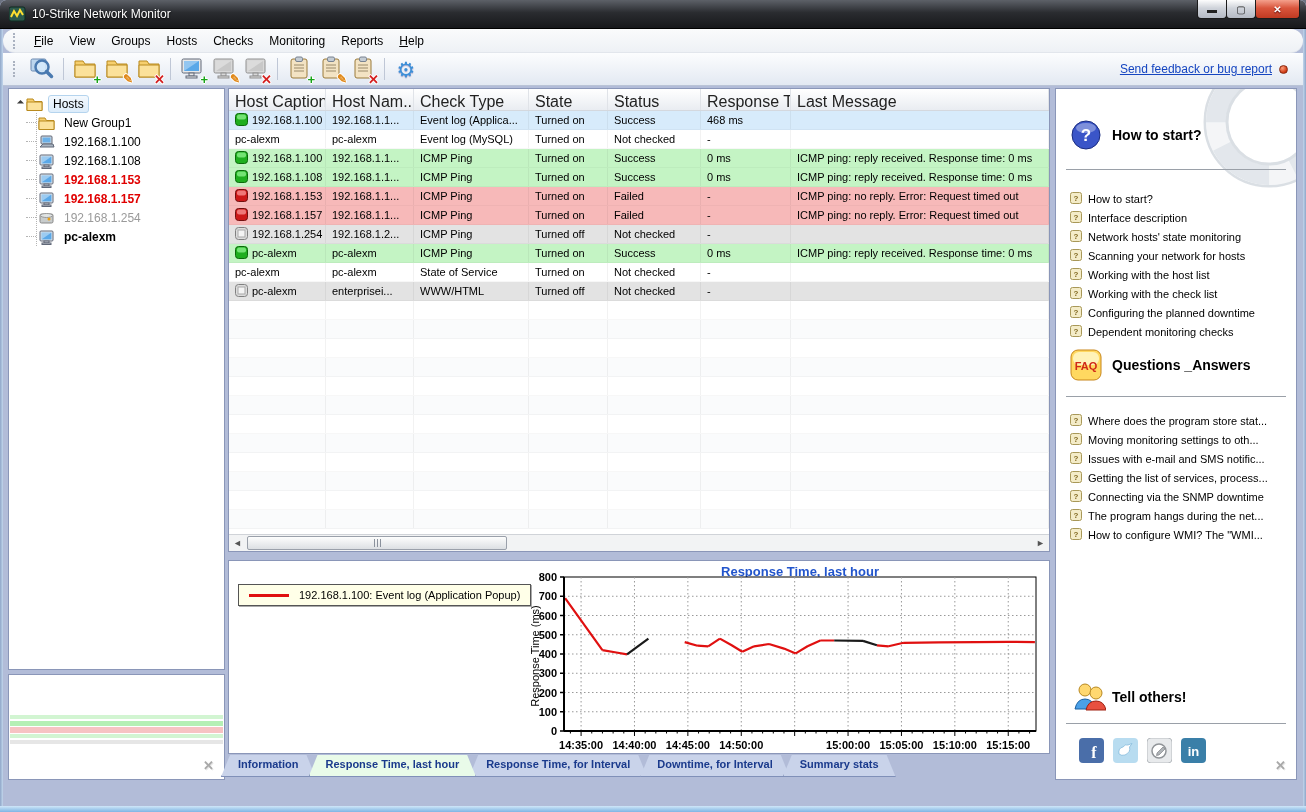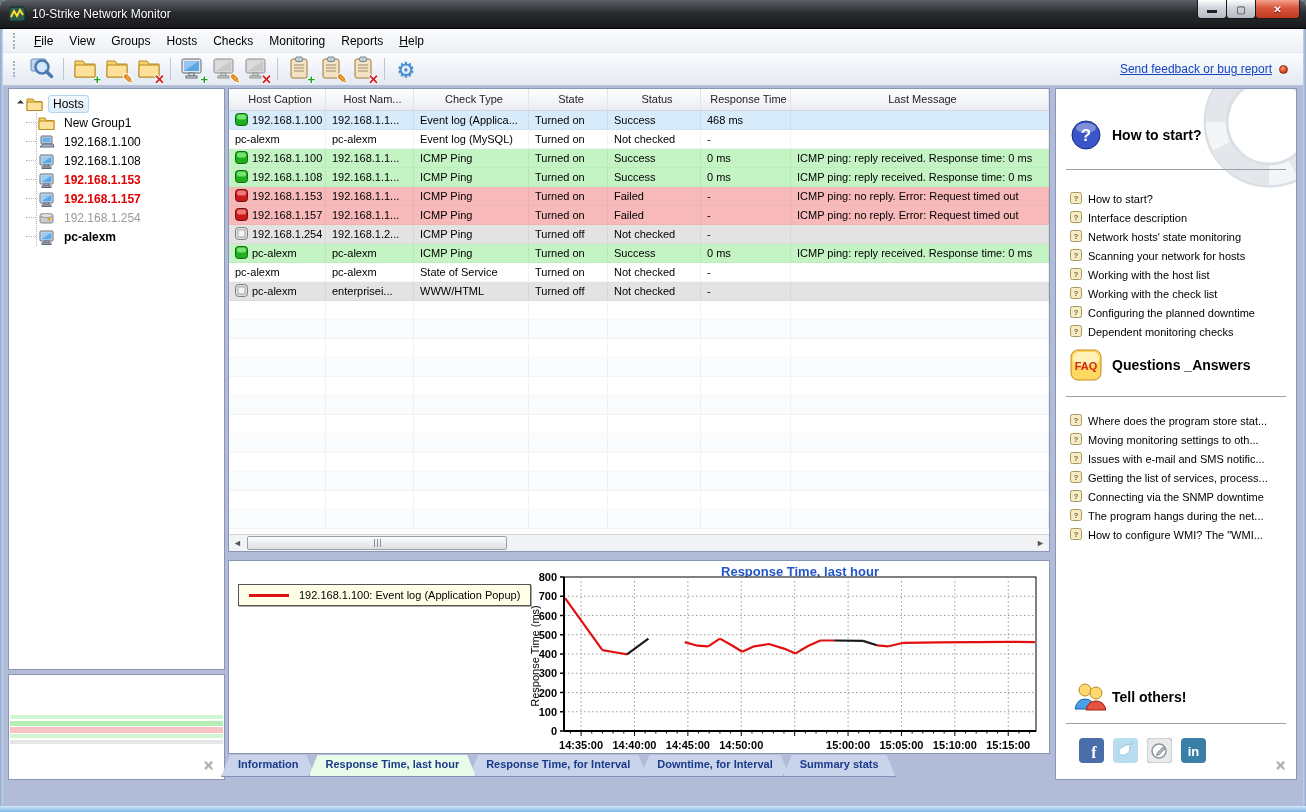--- a/index.html
+++ b/index.html
@@ -10,21 +10,21 @@
   
   #titlebar{left:0;top:0;width:1306px;height:29px;background:linear-gradient(#5d6168,#2a2c30 45%,#17181b);
             border-radius:6px 6px 0 0;border-bottom:1px solid #000;}
   #title-icon{left:9px;top:6px;width:17px;height:17px;}
   #title-text{left:32px;top:7px;color:#fff;font-size:12px;text-shadow:0 1px 2px #000;}
   .winbtns{right:6px;top:0;height:19px;display:flex;}
   .winbtn{width:30px;height:19px;border:1px solid #1b1b1b;border-top:none;background:linear-gradient(#fdfdfd,#cfd3da 45%,#b4bac4);
           color:#222;font-size:10px;display:flex;align-items:center;justify-content:center;border-radius:0 0 4px 4px;margin-left:-1px;}
   .winbtn.close{width:45px;background:linear-gradient(#f4a08c,#d9553c 45%,#c03a22);color:#fff;font-weight:bold;text-shadow:0 1px 1px #5a0000;}
   
-  #menubar{left:3px;top:29px;width:1300px;height:24px;background:linear-gradient(#fafbfc,#eef1f5);display:flex;align-items:center;padding-left:10px;border-bottom:1px solid #e2e6ec;}
+  #menubar{left:3px;top:29px;width:1300px;height:24px;background:linear-gradient(#fafbfc,#eef1f5);display:flex;align-items:center;padding-left:10px;border-bottom:1px solid #e2e6ec;border-radius:12px;}
   .grip{width:5px;height:16px;border-left:2px dotted #aab2c0;margin-right:8px;}
   .menu-item{padding:3px 8px;font-size:12px;cursor:default;}
   .menu-item u{text-decoration:underline;}
   #toolbar{left:3px;top:53px;width:1300px;height:33px;background:linear-gradient(#fcfdfe,#e3e9f2);display:flex;align-items:center;padding-left:10px;border-bottom:1px solid #b9c3d6;}
   .tool-btn{position:relative;width:30px;height:28px;display:flex;align-items:center;justify-content:center;margin:0 1px;}
   .tool-sep{width:1px;height:22px;background:#bfc7d6;margin:0 5px;}
   .badge{position:absolute;right:-1px;bottom:-3px;font-size:13px;font-weight:bold;line-height:13px;
          text-shadow:-1px 0 #fff,1px 0 #fff,0 -1px #fff,0 1px #fff;}
   .badge.plus{color:#18a418;}
   .badge.edit{color:#e08818;font-size:12px;}
@@ -50,21 +50,21 @@
   .tree-row.disabled .tree-label{color:#9a9a9a;}
   .tree-row.bold .tree-label{font-weight:bold;}
   .tree-stub{width:10px;border-top:1px dotted #b4b4b4;margin-right:2px;}
   #tree-vline{position:absolute;left:27px;top:24px;width:1px;height:133px;border-left:1px dotted #b4b4b4;}
   .tree-indent{width:17px;flex:0 0 auto;}
   
   .stripe{position:absolute;left:1px;right:1px;}
   #mini-x,#right-x{position:absolute;right:10px;bottom:6px;font-size:13px;font-weight:bold;color:#a9a9a9;text-shadow:1px 1px 0 #e6e6e6;cursor:pointer;}
   
   #tbl-header{position:absolute;left:0;top:0;right:0;height:22px;background:linear-gradient(#ffffff,#f2f4f7 60%,#e9ecf1);border-bottom:1px solid #d4d8de;display:flex;}
-  .hcell{border-right:1px solid #e0e3e8;padding:4px 0 0 6px;font-size:11px;color:#222;white-space:nowrap;overflow:hidden;text-align:center;}
+  .hcell{border-right:1px solid #e0e3e8;padding:4px 0 0 6px;font-size:16px;color:#222;white-space:nowrap;overflow:hidden;}
   #tbl-rows{position:absolute;left:0;top:22px;right:0;bottom:17px;}
   .trow{height:19px;display:flex;border-bottom:1px solid rgba(0,0,0,0.03);}
   .tcell{padding:2px 0 0 6px;white-space:nowrap;overflow:hidden;border-right:1px solid rgba(0,0,0,0.05);display:flex;align-items:center;padding-top:0;}
   .tcell .led{margin-right:4px;flex:0 0 auto;}
   .trow.selected{background:#d7ebfb;}
   .trow.success{background:#c4f4c4;}
   .trow.failed{background:#f7b9b9;}
   .trow.off{background:#e3e3e3;}
   .trow.filler-alt{background:#fafbfc;}
   

